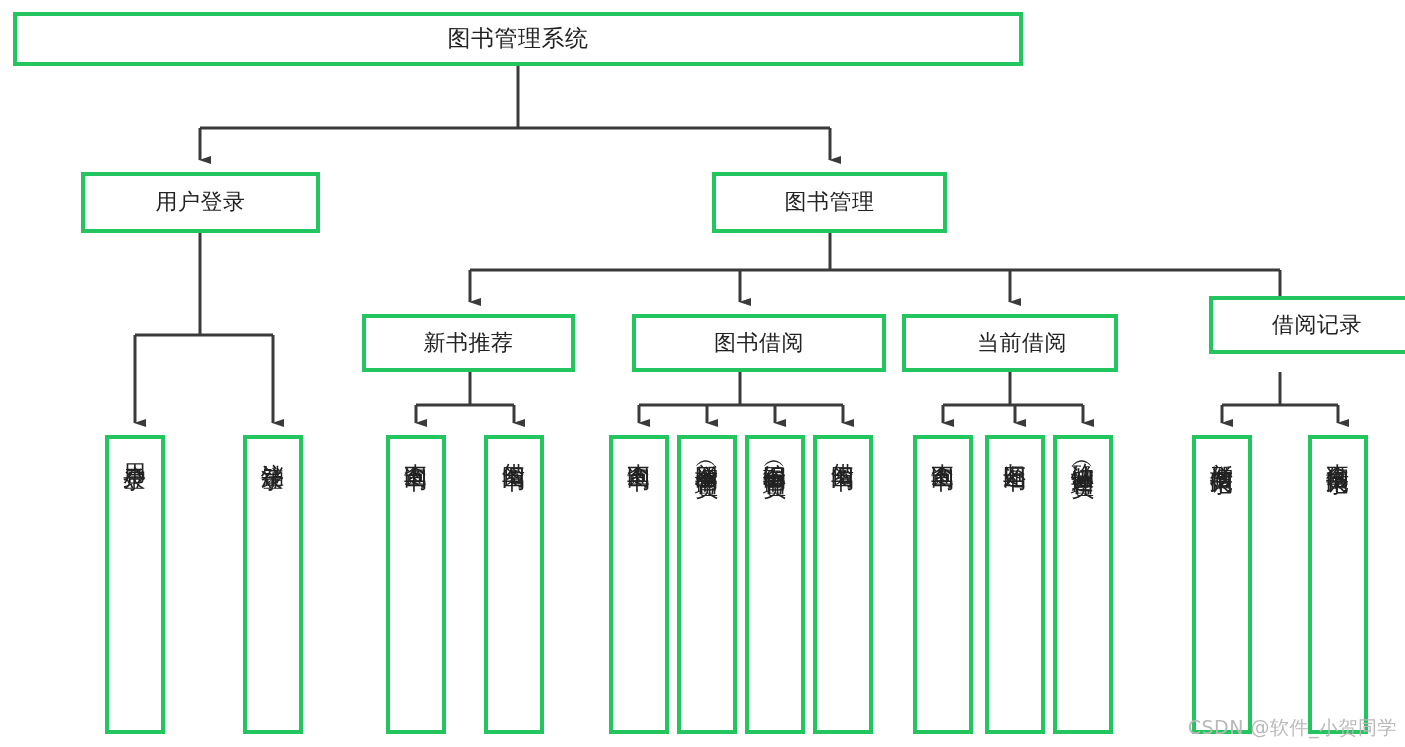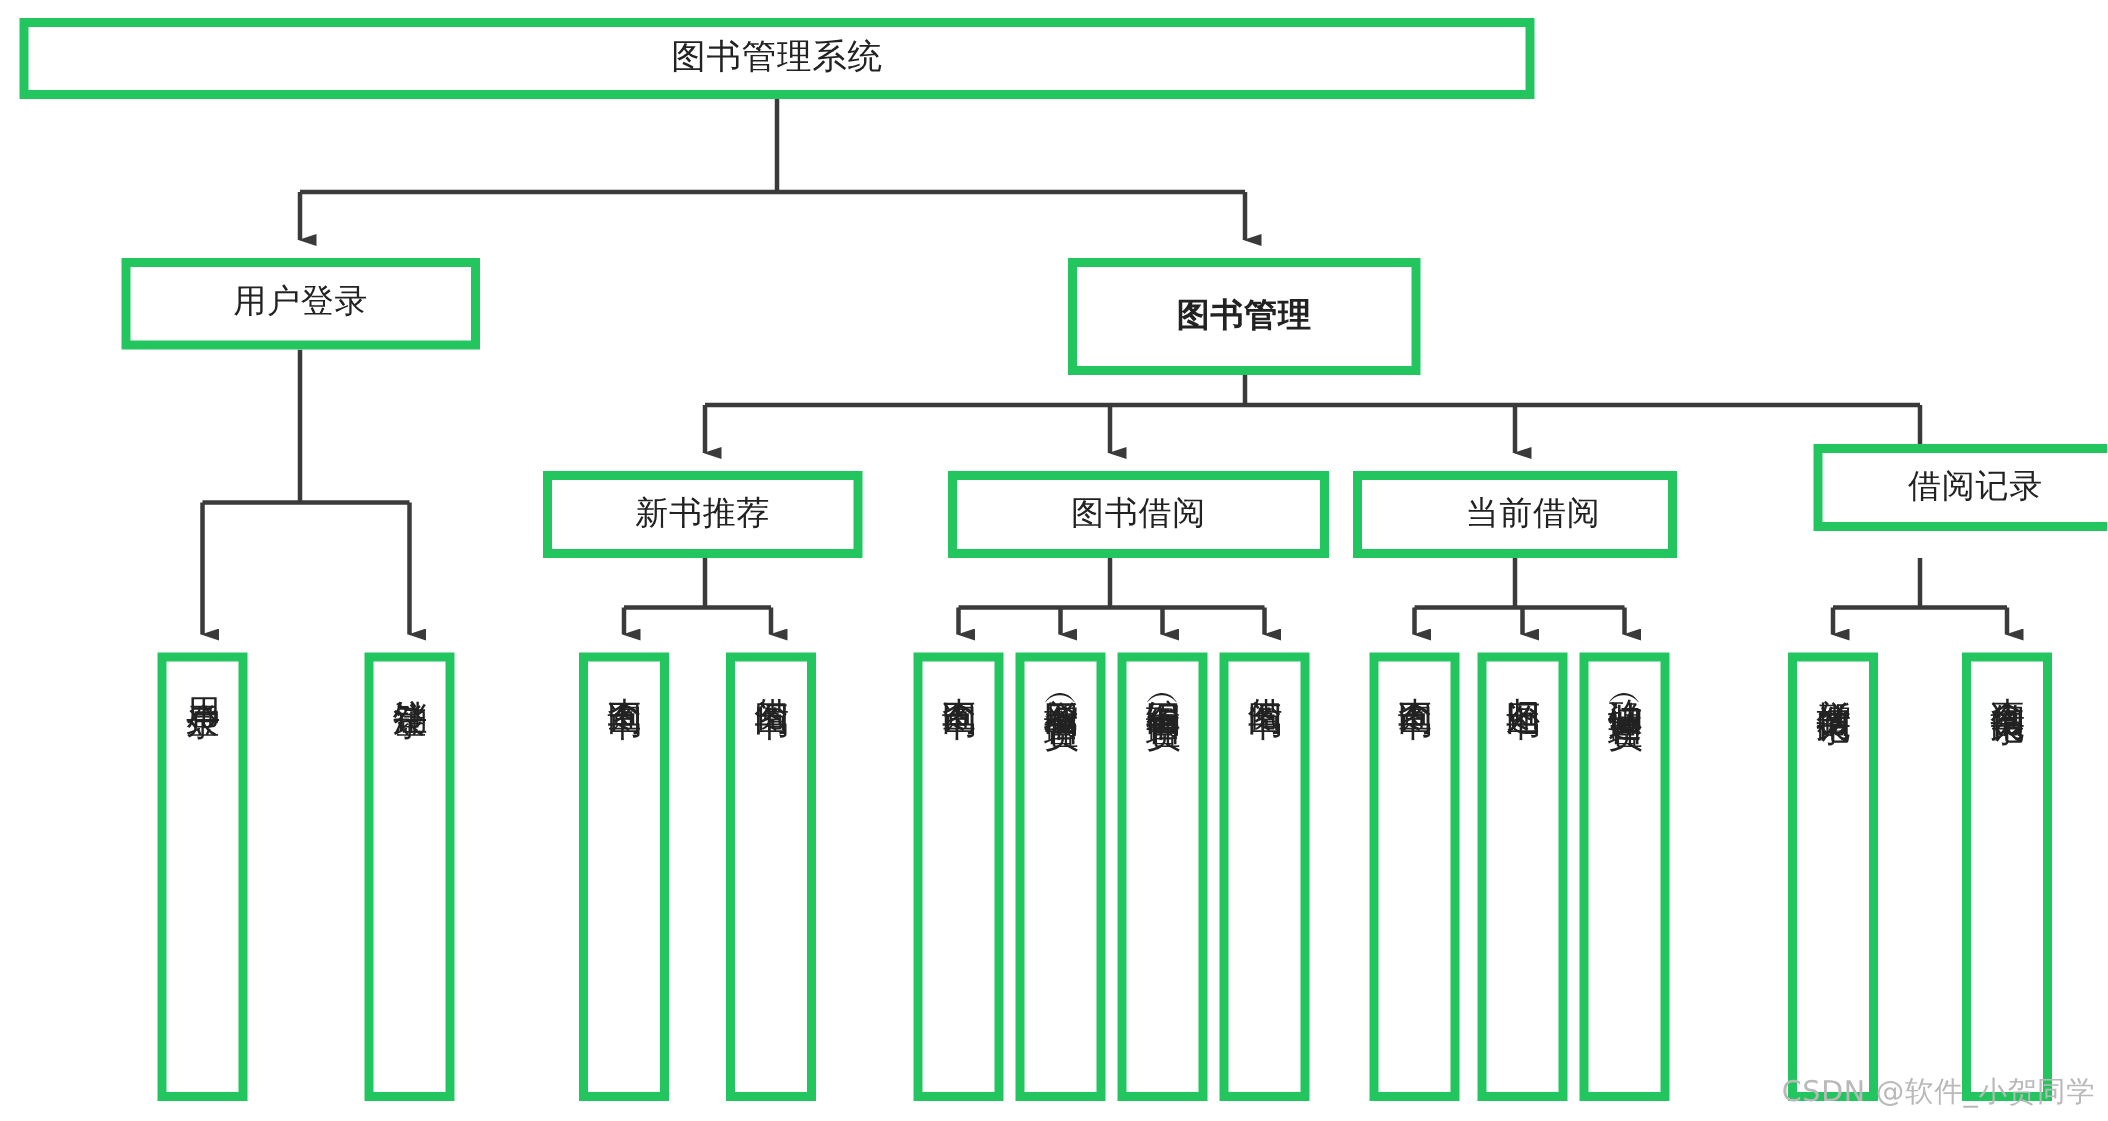--- a/index.html
+++ b/index.html
@@ -22,21 +22,21 @@
     position: absolute;
     left: 0;
     top: 0;
     width: 1405px;
     height: 747px;
   }
   .node {
     position: absolute;
     box-sizing: border-box;
     background: #ffffff;
-    border: 6px solid #22c55e;
+    border: 4px solid #22c55e;
     display: flex;
     align-items: center;
     justify-content: center;
     color: #222222;
   }
   .node-label {
     display: block;
     text-align: center;
     line-height: 1.28;
     letter-spacing: 0.5px;
@@ -120,21 +120,21 @@
       </g>
   </svg>
 
   <div id="nodes-layer">
       <div class="node horizontal root" style="left: 13px; top: 12px; width: 1010px; height: 54px;">
         <span class="node-label">图书管理系统</span>
       </div>
       <div class="node horizontal" style="left: 81px; top: 172px; width: 239px; height: 61px;">
         <span class="node-label">用户登录</span>
       </div>
-      <div class="node horizontal" style="left: 712px; top: 172px; width: 235px; height: 78px; font-weight: bold;">
+      <div class="node horizontal" style="left: 712px; top: 172px; width: 235px; height: 61px;">
         <span class="node-label">图书管理</span>
       </div>
       <div class="node horizontal" style="left: 362px; top: 314px; width: 213px; height: 58px;">
         <span class="node-label">新书推荐</span>
       </div>
       <div class="node horizontal" style="left: 632px; top: 314px; width: 254px; height: 58px;">
         <span class="node-label">图书借阅</span>
       </div>
       <div class="node horizontal" style="left: 902px; top: 314px; width: 216px; height: 58px; padding-left: 24px;">
         <span class="node-label">当前借阅</span>

